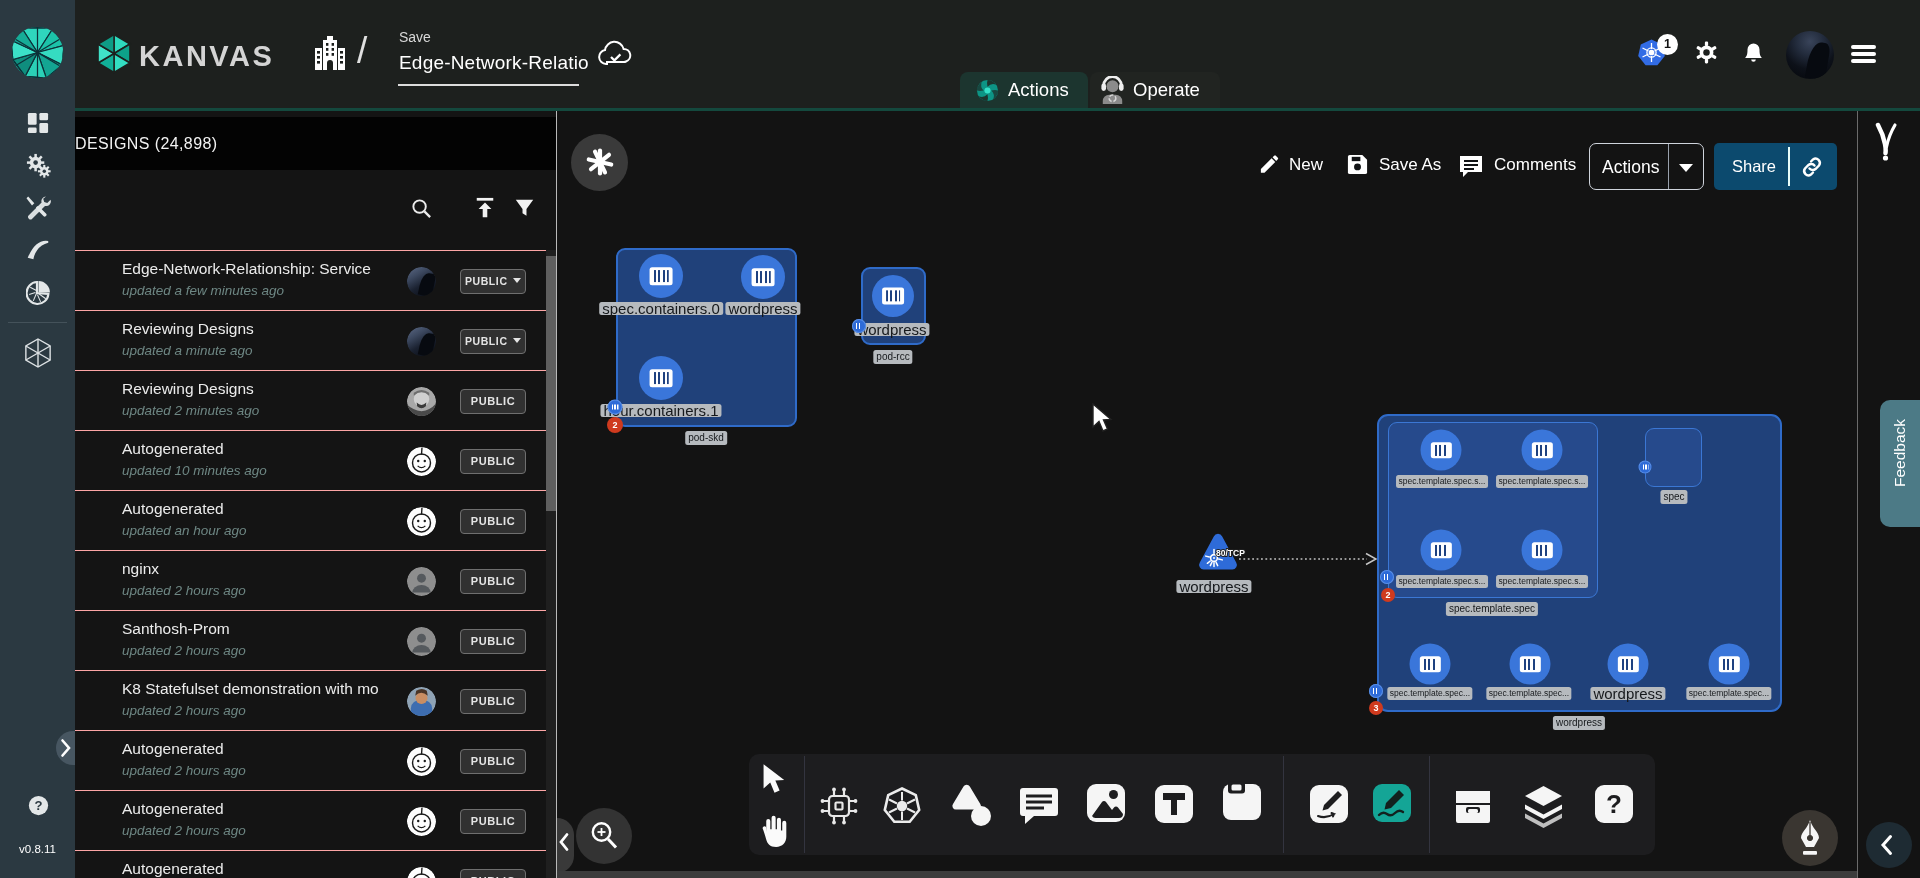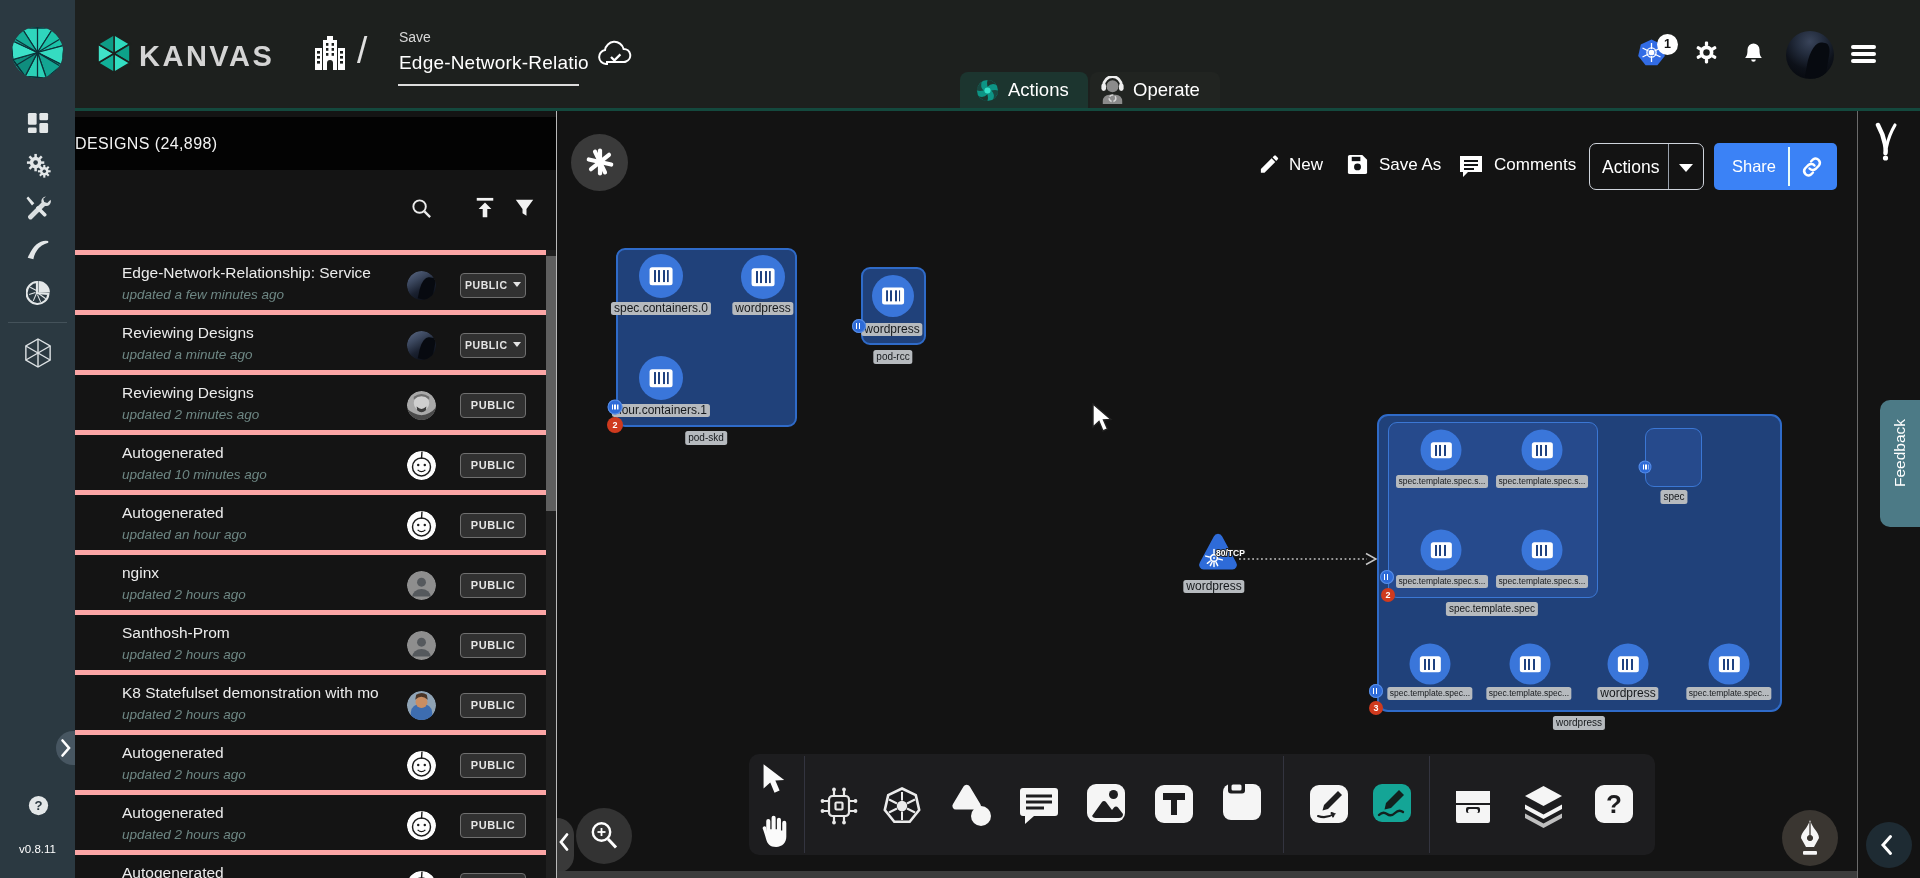--- a/index.html
+++ b/index.html
@@ -11,44 +11,44 @@
 #greenline{left:75px;top:108px;width:1845px;height:3px;background:#14493e;}
 
 #sidebar{left:0;top:0;width:75px;height:878px;background:#2b3941;z-index:5;}
 #sidediv{position:absolute;left:8px;top:322px;width:59px;height:1px;background:#44525a;}
 #sidepill{position:absolute;left:56px;top:731px;width:19px;height:34px;background:#475661;border-radius:17px 0 0 17px;}
 #sidever{position:absolute;left:0;top:843px;width:75px;text-align:center;color:#fff;font-size:11.5px;}
 
 #panel{left:75px;top:111px;width:482px;height:767px;background:#141414;z-index:2;overflow:hidden;border-right:1.5px solid #b9b9b9;}
 #paneltitle{position:absolute;left:0px;top:6px;width:482px;height:53px;background:#030303;color:#f2f2f2;font-size:16px;line-height:53px;letter-spacing:.4px;}
 #searchbox{position:absolute;left:20px;top:76px;width:349px;height:43px;background:#1e1e1e;border:1px solid #3c3c3c;border-radius:9px;color:#98a0a0;font-size:15.5px;line-height:41px;padding-left:17px;}
-.litem{position:absolute;left:0;width:546px;height:61px;border-top:5px solid #fca5a5;}
+.litem{position:absolute;left:0;width:546px;height:61px;border-top:1px solid #fca5a5;}
 .lt{position:absolute;left:47px;top:9px;font-size:15.5px;color:#ececec;white-space:nowrap;overflow:hidden;width:272px;}
 .ls{position:absolute;left:47px;top:32px;font-size:13.5px;font-style:italic;color:#6e8784;}
 .lav{position:absolute;left:332px;top:16px;width:29px;height:29px;border-radius:50%;overflow:hidden;}
 .pub{position:absolute;left:385px;top:18px;width:66px;height:25px;background:#313131;border:1px solid #6f6f6f;border-radius:4px;color:#e4e4e4;font-size:11px;font-weight:bold;text-align:center;line-height:23px;letter-spacing:.6px;}
 #lscroll{position:absolute;left:471px;top:139px;width:10px;height:628px;background:#1f1f1f;}
 #lthumb{position:absolute;left:471px;top:145px;width:10px;height:255px;background:#5f5f5f;}
 
 #canvas{left:557px;top:111px;width:1363px;height:767px;background:#131313;z-index:1;}
-.nlabel{position:absolute;background:#b6babe;color:#16191c;font-size:12px;line-height:11px;padding:0.5px 3px 1px;border-radius:2.5px;white-space:nowrap;transform:translateX(-50%);}
+.nlabel{position:absolute;background:#b6babe;color:#16191c;font-size:15px;line-height:11px;padding:0.5px 3px 1px;border-radius:2.5px;white-space:nowrap;transform:translateX(-50%);}
 .nlabel.sm{font-size:8.5px;padding:0.5px 2.5px 1px;}
 .nlabel.cap{font-size:10px;line-height:12px;}
 .ncirc{position:absolute;border-radius:50%;background:#3a76da;transform:translate(-50%,-50%);}
 .badge{position:absolute;border-radius:50%;transform:translate(-50%,-50%);z-index:2;}
 .bb{background:#2e6bd8;box-shadow:inset 0 0 0 1px #5a8fe4;}
 .bb::after{content:'';position:absolute;left:28%;top:32%;width:46%;height:38%;background:repeating-linear-gradient(90deg,#fff 0 1.4px,transparent 1.4px 2.9px);}
 .rb{background:#cf3a1e;color:#fff;font-size:9px;font-weight:bold;text-align:center;display:flex;align-items:center;justify-content:center;}
 .ncirc::after{content:'';position:absolute;left:50%;top:50%;width:52%;height:40%;transform:translate(-50%,-50%);background:#fff;border-radius:2.5px;}
 .ncirc::before{content:'';position:absolute;left:50%;top:50%;width:33%;height:27%;transform:translate(-50%,-50%);background:repeating-linear-gradient(90deg,#1e4180 0 2px,transparent 2px 4.4px);z-index:1;}
 .grp{position:absolute;border-radius:9px;background:#20417a;border:2px solid #2f6bc9;}
 
 .actxt{color:#fff;font-size:17px;}
 #actions{position:absolute;left:1589px;top:143px;width:115px;height:47px;border:1px solid #cfd4dc;border-radius:7px;color:#fff;z-index:2;}
-#share{position:absolute;left:1714px;top:143px;width:123px;height:47px;background:#3b82f6;border-radius:5px;color:#fff;z-index:2;}
+#share{position:absolute;left:1714px;top:143px;width:123px;height:47px;background:#0c4a6e;border-radius:5px;color:#fff;z-index:2;}
 
 #toolbar{position:absolute;left:749px;top:754px;width:906px;height:101px;background:#1d1d1f;border-radius:10px;z-index:3;}
 .tsep{position:absolute;top:2px;height:97px;width:1px;background:#33343f;}
 
 .cbtn{position:absolute;border-radius:50%;z-index:3;}
 #feedback{position:absolute;left:1880px;top:400px;width:40px;height:127px;background:#4c7a86;border-radius:10px 0 0 10px;z-index:4;}
 #feedback span{position:absolute;left:5px;top:63px;color:#fff;font-size:15.5px;transform:rotate(-90deg);transform-origin:center;white-space:nowrap;display:block;width:30px;text-align:center;}
 #rightline{position:absolute;left:1857px;top:111px;width:1px;height:767px;background:#6b6b6b;z-index:2;}
 #hscroll{position:absolute;left:557px;top:871px;width:1300px;height:7px;background:#3c3c3c;z-index:4;}
 </style>

